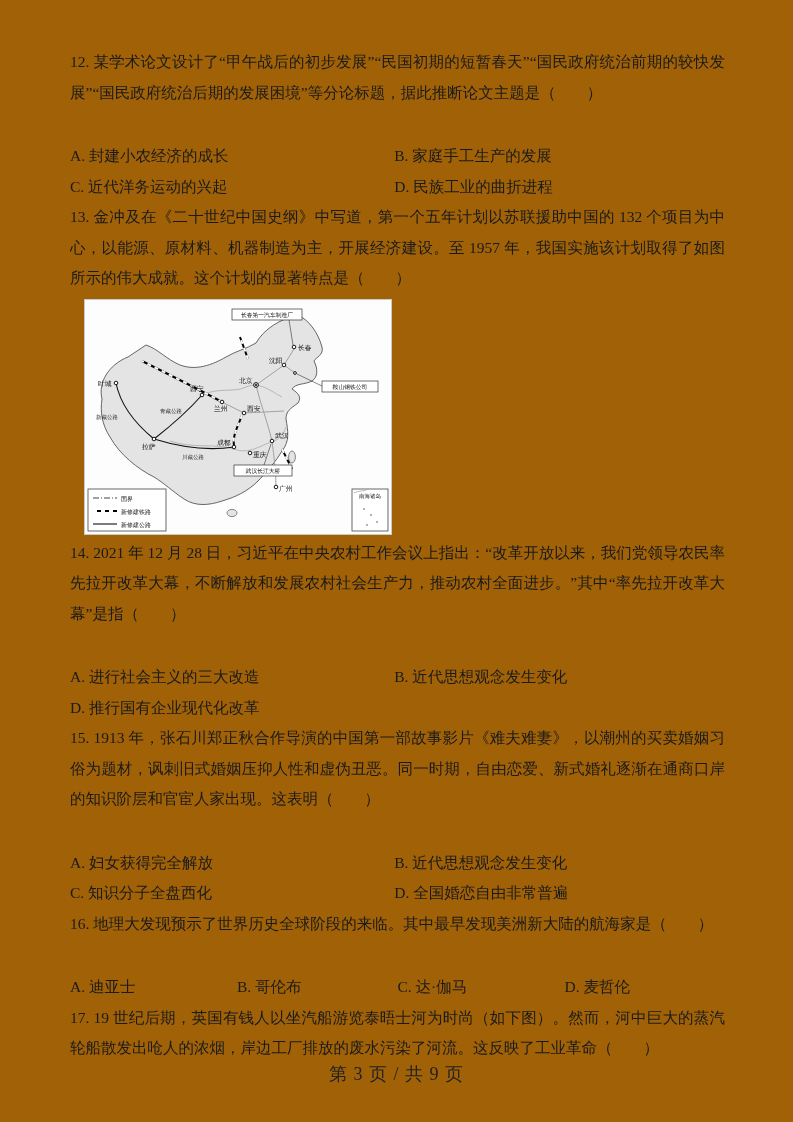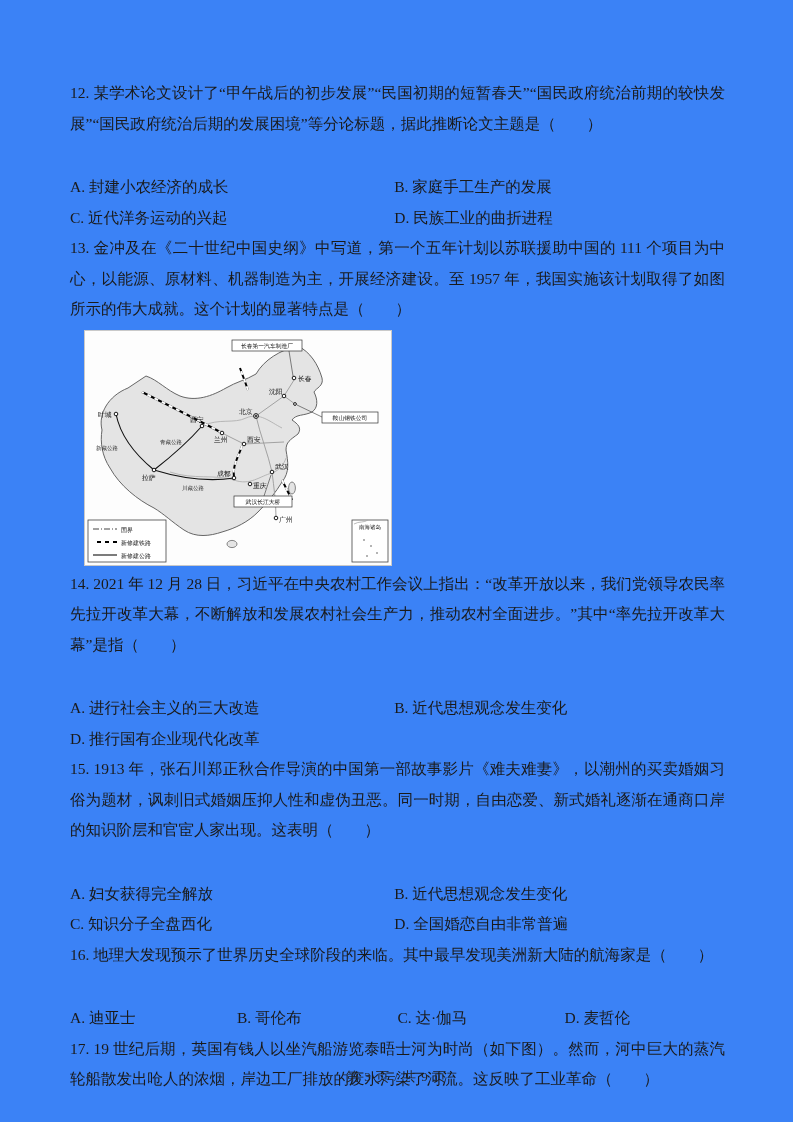--- a/index.html
+++ b/index.html
@@ -5,22 +5,22 @@
   * { margin:0; padding:0; box-sizing:border-box; }
   html,body { background:#ffffff; }
   body {
     width:793px; height:1122px;
     font-family:"Liberation Serif","DejaVu Serif",serif;
     color:#1a1a1a;
   }
   .page {
     position:relative;
     width:793px; height:1122px;
-    padding:78px 68px 0 70px;
-    background:#3b82f6;
+    padding:47px 68px 0 70px;
+    background:#a16207;
     overflow:hidden;
   }
   .q { margin:0; }
   .stem {
     font-size:15.5px;
     line-height:30.5px;
     text-align:justify;
     text-justify:inter-ideograph;
   }
   .opts {
@@ -52,42 +52,42 @@
   .leader { fill:none; stroke:#333; stroke-width:0.6; }
   .legend-box, .inset-box { fill:#ffffff; stroke:#444; stroke-width:0.8; }
   .legend-lab { font-size:6px; fill:#111; font-family:"Liberation Sans",sans-serif; }
   .inset-lab { font-size:5.5px; fill:#111; text-anchor:middle; font-family:"Liberation Sans",sans-serif; }
   .inset-dot { fill:#555; }
   .footer {
     position:absolute;
     left:0; bottom:36px;
     width:100%;
     text-align:center;
-    font-size:13px;
+    font-size:18px;
     letter-spacing:1px;
     color:#222;
   }
 </style>
 </head>
 <body>
 
 <div class="page">
 
   <div class="q">
     <p class="stem">12. 某学术论文设计了“甲午战后的初步发展”“民国初期的短暂春天”“国民政府统治前期的较快发展”“国民政府统治后期的发展困境”等分论标题，据此推断论文主题是（　　）</p>
     <div class="opts opts-2">
       <span class="opt">A. 封建小农经济的成长</span>
       <span class="opt">B. 家庭手工生产的发展</span>
       <span class="opt">C. 近代洋务运动的兴起</span>
       <span class="opt">D. 民族工业的曲折进程</span>
     </div>
   </div>
 
   <div class="q">
-    <p class="stem">13. 金冲及在《二十世纪中国史纲》中写道，第一个五年计划以苏联援助中国的 111 个项目为中心，以能源、原材料、机器制造为主，开展经济建设。至 1957 年，我国实施该计划取得了如图所示的伟大成就。这个计划的显著特点是（　　）</p>
+    <p class="stem">13. 金冲及在《二十世纪中国史纲》中写道，第一个五年计划以苏联援助中国的 132 个项目为中心，以能源、原材料、机器制造为主，开展经济建设。至 1957 年，我国实施该计划取得了如图所示的伟大成就。这个计划的显著特点是（　　）</p>
 
     <div class="map-wrap">
       <svg class="map" viewBox="0 0 308 236">
         <rect class="map-frame" x="0.5" y="0.5" width="307" height="235"></rect>
 
         <path class="land" d="M18,100 C14,84 24,66 44,58 L62,46 C74,50 82,60 96,66 C112,72 128,66 142,58 C152,52 162,50 172,44 C180,30 196,20 214,16 C226,22 234,34 238,48 C240,56 232,58 230,62 C234,70 234,78 228,82 C220,86 212,84 208,90 C214,94 218,98 214,104 C206,110 202,112 202,120 C204,132 206,142 198,152 C192,162 184,172 174,182 C164,192 152,198 138,202 C126,206 112,208 100,200 C88,192 80,184 70,178 C54,170 36,156 26,138 C18,126 16,112 18,100 Z"></path>
         <ellipse class="isle" cx="148" cy="214" rx="5" ry="3.6"></ellipse>
         <ellipse class="isle" cx="208" cy="158" rx="3.4" ry="6"></ellipse>
 
         <path class="river" d="M118,96 C135,88 150,94 162,88 C176,82 186,92 198,98"></path>

